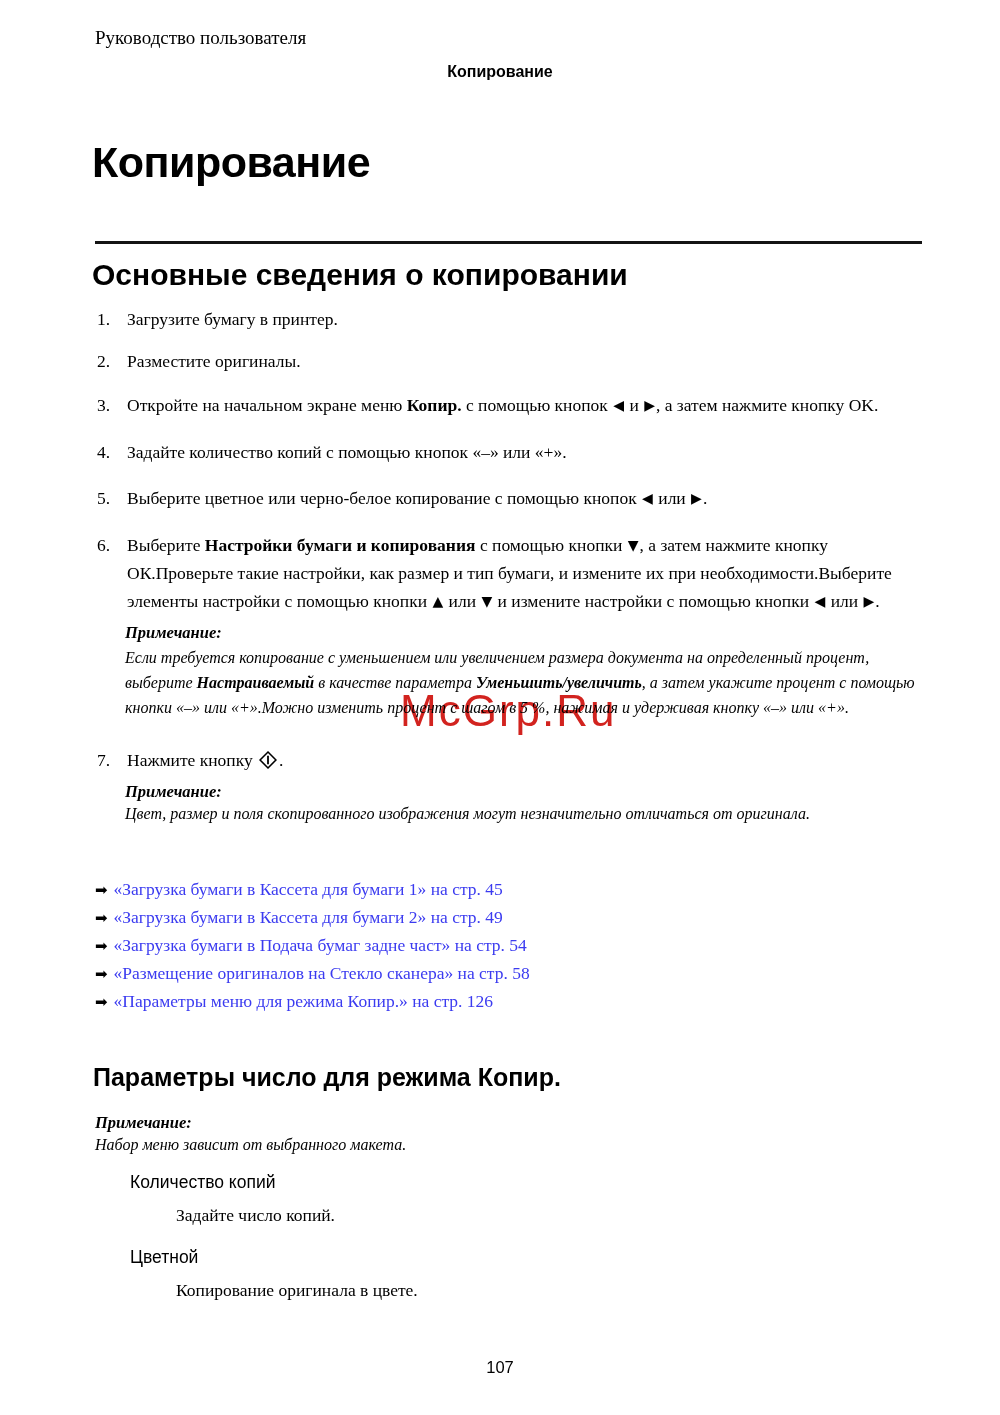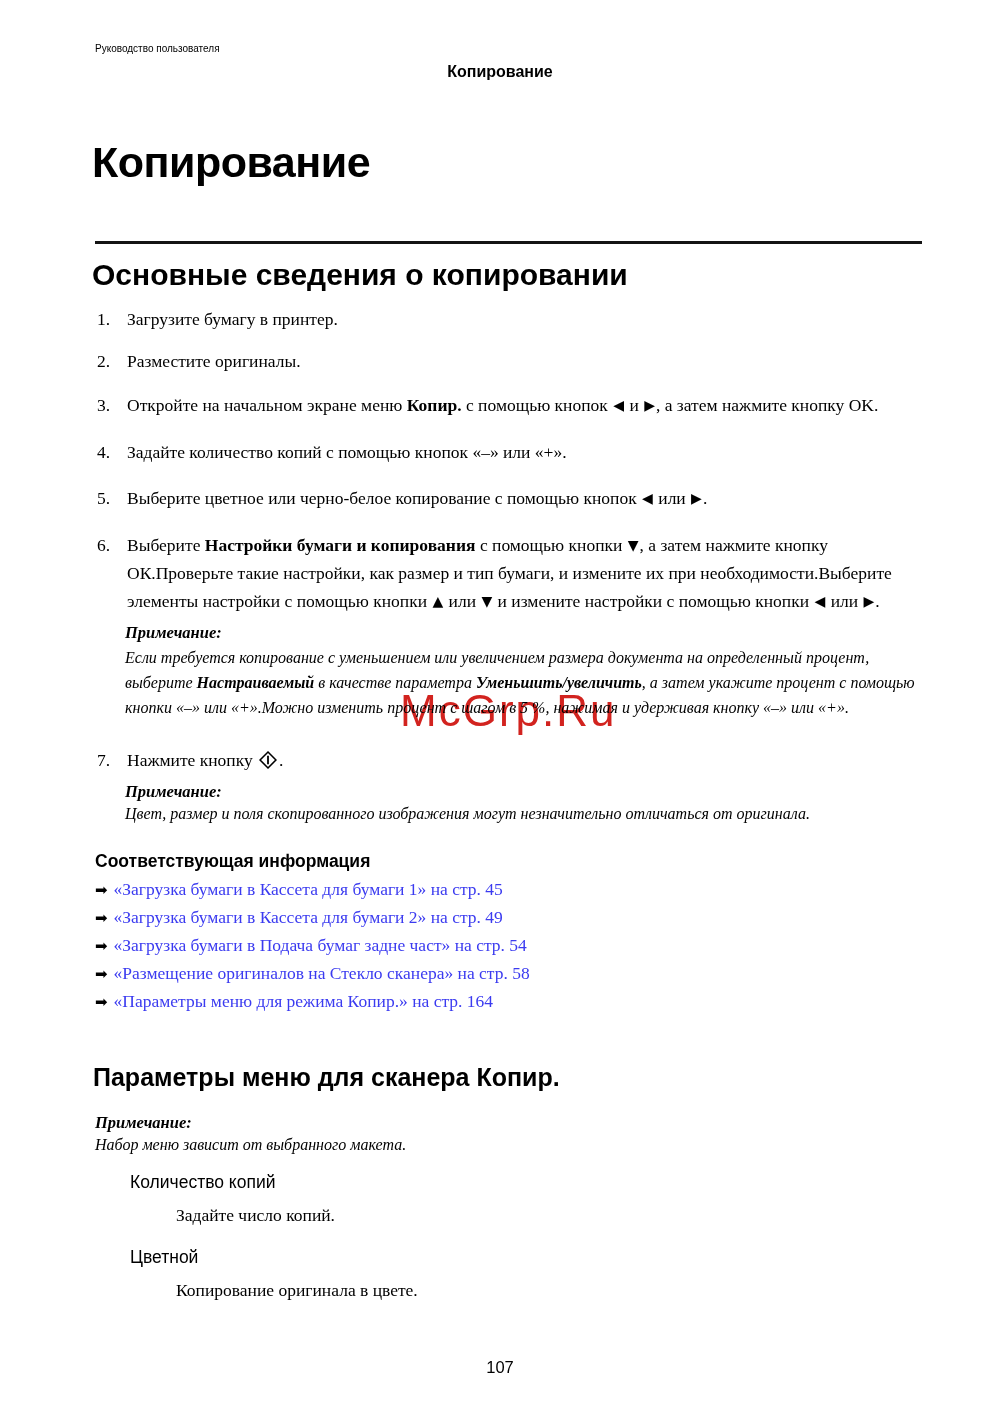--- a/index.html
+++ b/index.html
@@ -1,21 +1,21 @@
 <!DOCTYPE html>
 <html><head>
 <meta charset="utf-8">
 <style>
   html,body{margin:0;padding:0;background:#e8e8e8;}
   .page{position:relative;width:1000px;height:1415px;background:#ffffff;overflow:hidden;
         font-family:"Liberation Serif",serif;color:#000;}
   .abs{position:absolute;}
   .z-content{z-index:2;}
 
-  .header-left{left:95px;top:43px;font-family:Liberation Sans, sans-serif;font-size:10px;}
+  .header-left{left:95px;top:27px;font-family:Liberation Serif, serif;font-size:19px;}
   .header-center{left:0;right:0;top:63px;text-align:center;font-family:"Liberation Sans",sans-serif;
                  font-weight:bold;font-size:16px;}
   .doc-title{left:92px;top:138px;font-family:"Liberation Sans",sans-serif;font-weight:bold;
              font-size:43px;letter-spacing:-0.5px;}
   .rule{left:95px;right:78px;top:241px;height:0;border-top:3px solid #141414;}
   .h2{left:92px;top:258px;font-family:"Liberation Sans",sans-serif;font-weight:bold;font-size:30px;}
   .h3{left:93px;top:1063px;font-family:"Liberation Sans",sans-serif;font-weight:bold;font-size:25px;}
 
   .step{position:absolute;left:95px;width:810px;font-size:17.5px;line-height:28px;}
   .step .num{position:absolute;left:2px;top:0;}
@@ -97,39 +97,38 @@
             <path d="M10 1.2 L18.8 10 L10 18.8 L1.2 10 Z" fill="none" stroke="#000" stroke-width="1.7"></path>
             <line x1="10" y1="5.2" x2="10" y2="14.8" stroke="#000" stroke-width="2"></line>
           </svg></span><span>.</span></span>
   </div>
 
   <div class="note z-content" style="top:781px;line-height:22px;">
     <div class="note-label">Примечание:</div>
     <div>Цвет, размер и поля скопированного изображения могут незначительно отличаться от оригинала.</div>
   </div>
 
-  <div class="abs z-content related-heading">Соответствующая информация</div>
 
   <div class="link-row z-content" style="top:879px;">
     <span class="link-arrow">➡</span><span class="link">«Загрузка бумаги в Кассета для бумаги 1» на стр. 45</span>
   </div>
   <div class="link-row z-content" style="top:907px;">
     <span class="link-arrow">➡</span><span class="link">«Загрузка бумаги в Кассета для бумаги 2» на стр. 49</span>
   </div>
   <div class="link-row z-content" style="top:935px;">
     <span class="link-arrow">➡</span><span class="link">«Загрузка бумаги в Подача бумаг задне част» на стр. 54</span>
   </div>
   <div class="link-row z-content" style="top:963px;">
     <span class="link-arrow">➡</span><span class="link">«Размещение оригиналов на Стекло сканера» на стр. 58</span>
   </div>
   <div class="link-row z-content" style="top:991px;">
-    <span class="link-arrow">➡</span><span class="link">«Параметры меню для режима Копир.» на стр. 164</span>
+    <span class="link-arrow">➡</span><span class="link">«Параметры меню для режима Копир.» на стр. 126</span>
   </div>
 
-  <div class="abs z-content h3">Параметры меню для сканера Копир.</div>
+  <div class="abs z-content h3">Параметры число для режима Копир.</div>
 
   <div class="note note-flush z-content" style="top:1112px;">
     <div class="note-label">Примечание:</div>
     <div>Набор меню зависит от выбранного макета.</div>
   </div>
 
   <div class="abs z-content menu-term" style="top:1172px;">Количество копий</div>
   <div class="abs z-content menu-desc" style="top:1205px;">Задайте число копий.</div>
 
   <div class="abs z-content menu-term" style="top:1247px;">Цветной</div>

